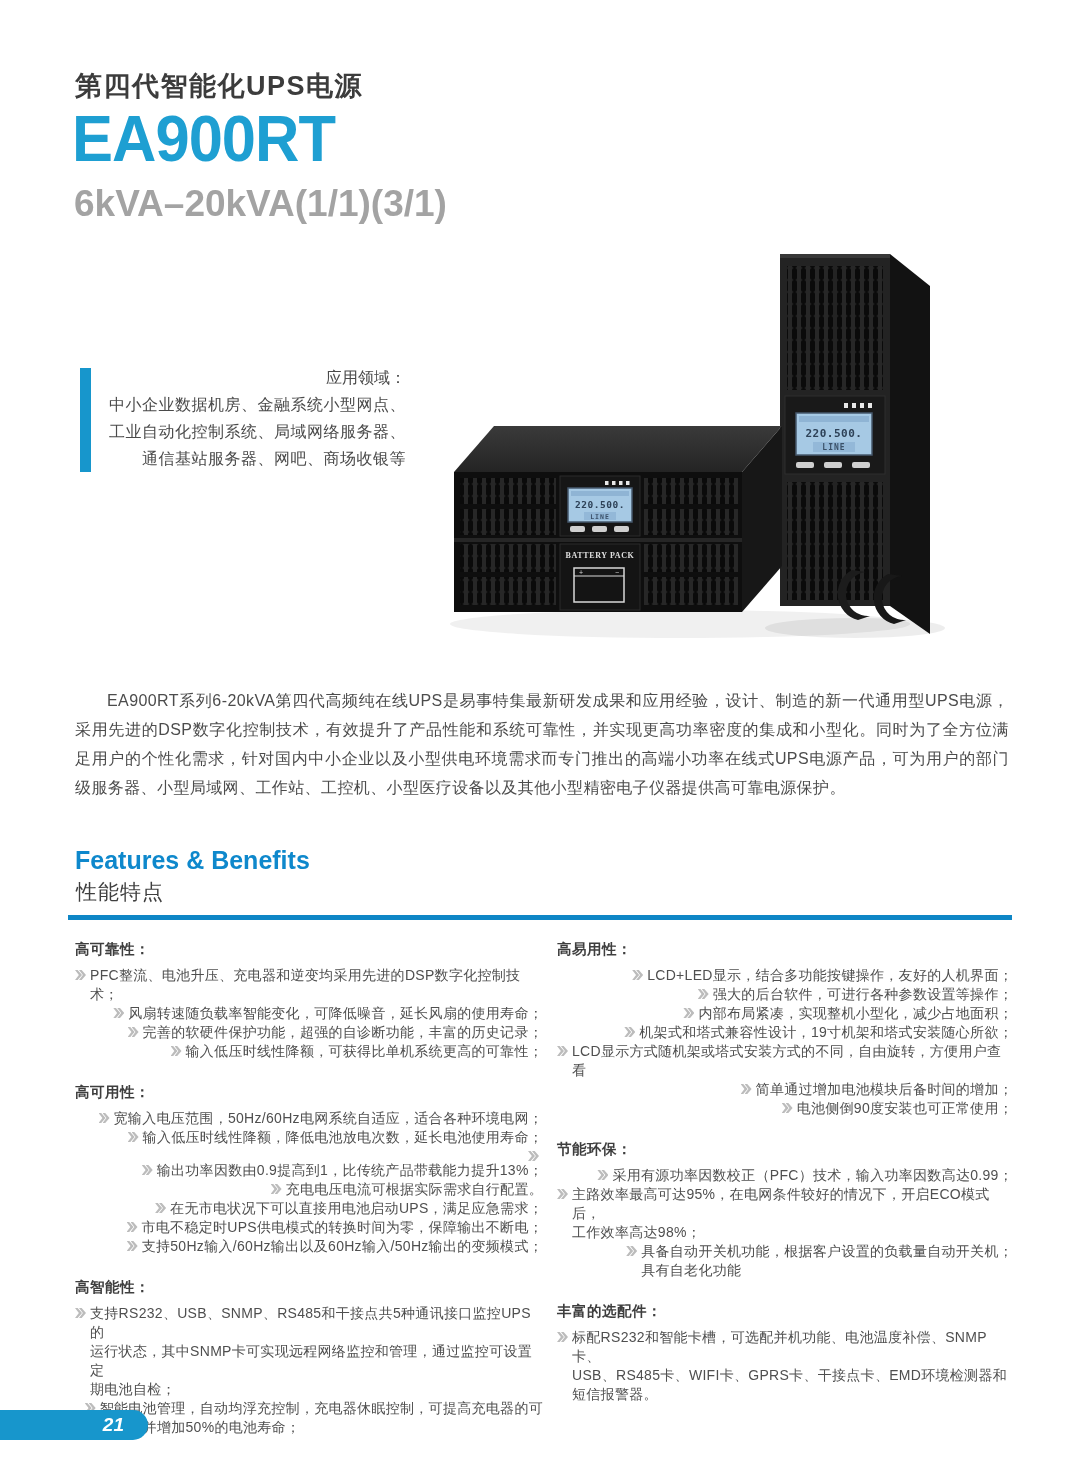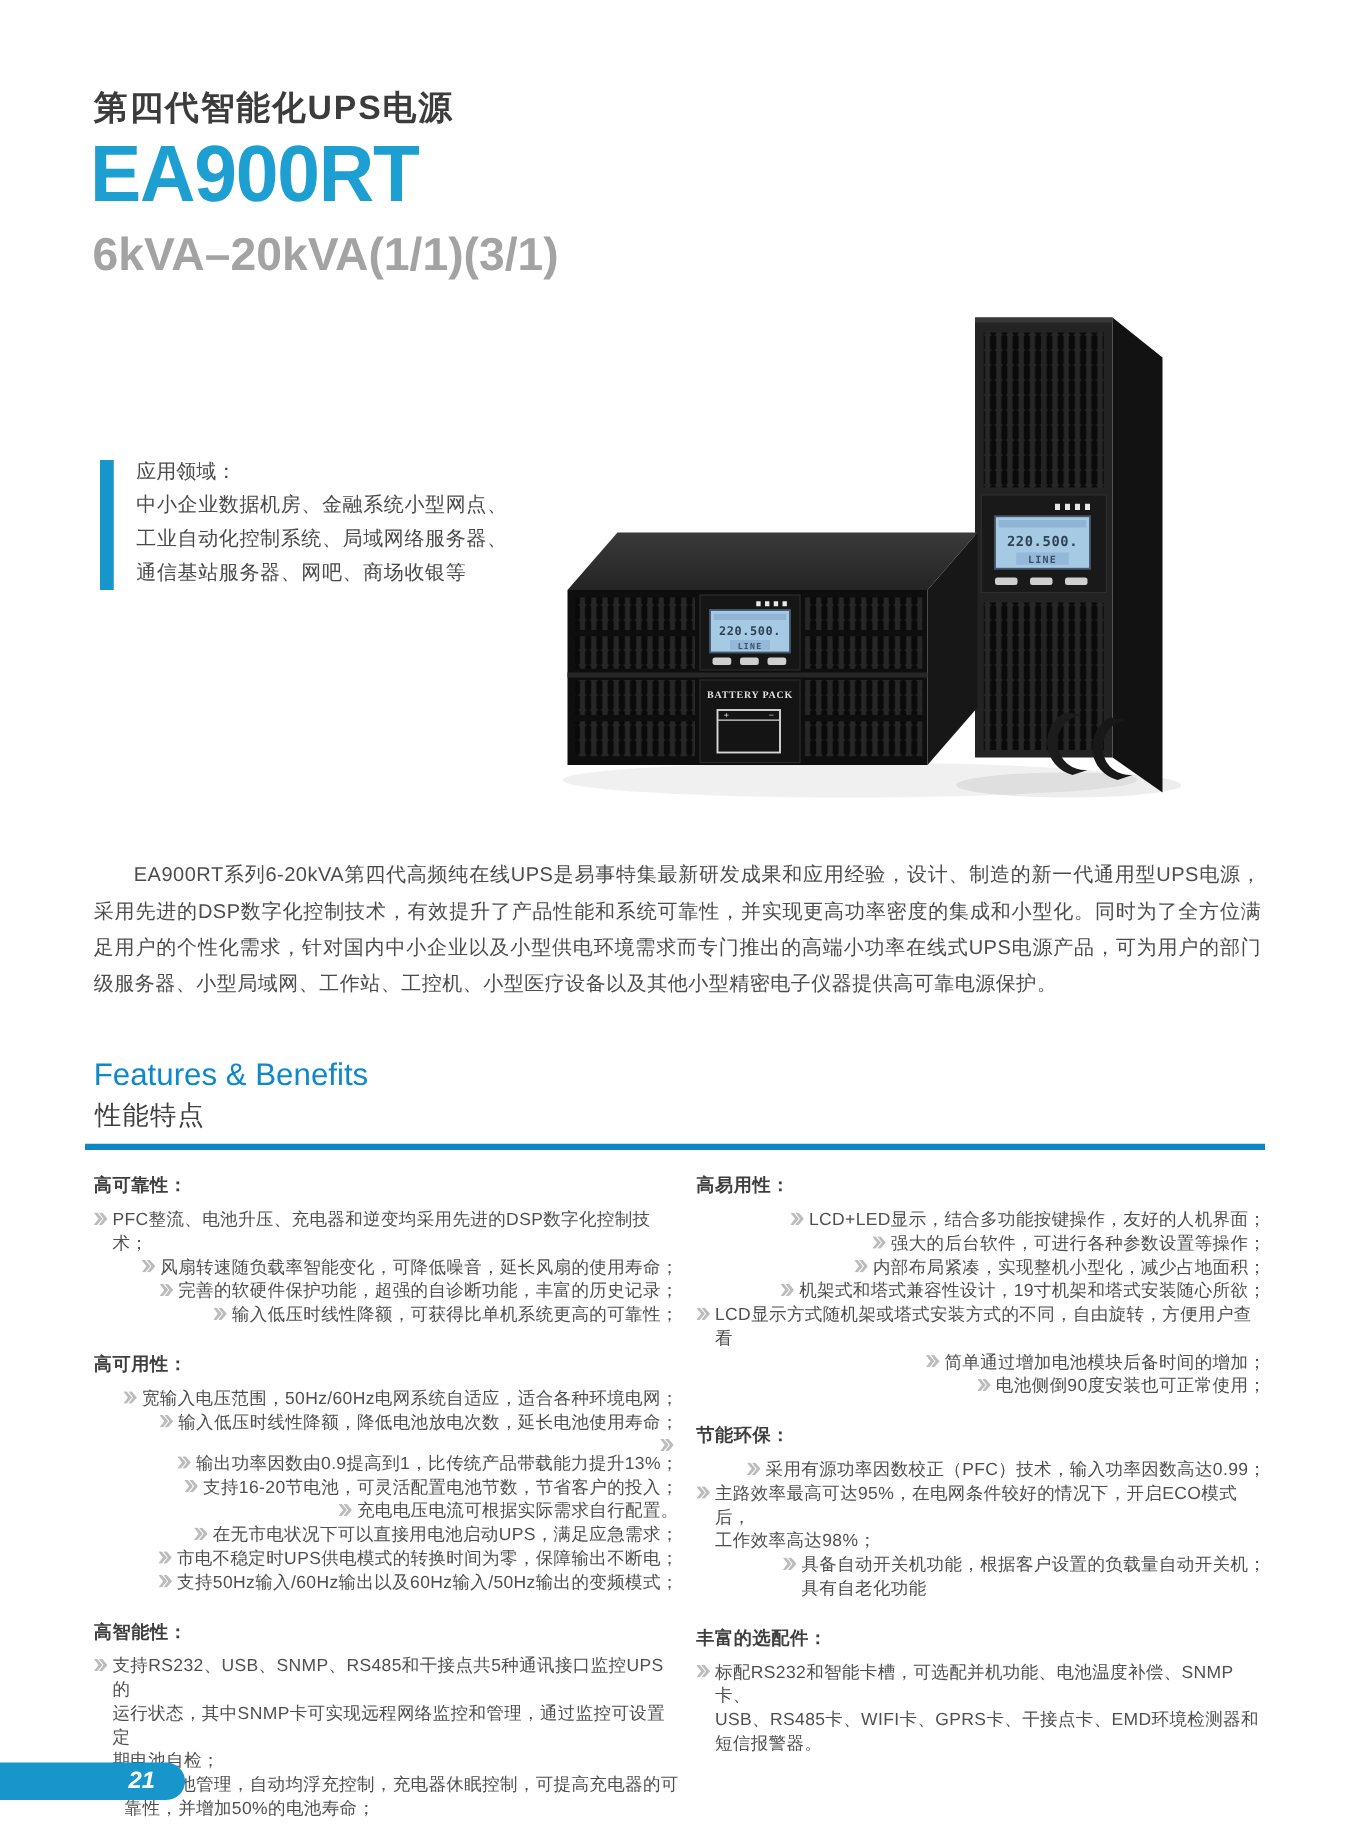--- a/index.html
+++ b/index.html
@@ -5,33 +5,33 @@
   * { margin:0; padding:0; box-sizing:border-box; }
   body { background:#e8e8e8; font-family:"Liberation Sans","DejaVu Sans",sans-serif; }
   .page { position:relative; width:1080px; height:1476px; background:#ffffff; overflow:hidden; margin:0 auto; }
 
   
   .tagline { position:absolute; left:75px; top:68px; font-size:27px; font-weight:bold; color:#3c3c3c; letter-spacing:1.5px; }
   .model   { position:absolute; left:72px; top:102px; font-size:64px; font-weight:bold; color:#1e9fd2; letter-spacing:-1px; transform:scaleX(0.96); transform-origin:left; }
   .range   { position:absolute; left:74px; top:183px; font-size:37px; font-weight:bold; color:#a3a3a3; letter-spacing:0px; }
 
   
-  .application { position:absolute; left:80px; top:364px; display:flex; }
+  .application { position:absolute; left:80px; top:364px; display:flex;text-align:right; }
   .app-bar  { width:11px; height:104px; background:#1796cc; margin-right:18px; margin-top:4px; }
   .app-title { font-size:16px; color:#4a4a4a; line-height:27px; }
   .app-line  { font-size:16px; color:#4a4a4a; line-height:27px; letter-spacing:0.5px; }
 
   
   .product { position:absolute; left:430px; top:232px; width:560px; height:415px; }
 
   
   .intro { position:absolute; left:75px; top:686px; width:934px; font-size:16px; line-height:29px; color:#4c4c4c; text-align:justify; text-indent:2em; letter-spacing:0.4px; }
 
   
-  .feat-en { position:absolute; left:75px; top:846px; font-size:25px; font-weight:normal; color:#0e88cc; }
+  .feat-en { position:absolute; left:75px; top:846px; font-size:25px; font-weight:bold; color:#0e88cc; }
   .feat-zh { position:absolute; left:76px; top:878px; font-size:21px; color:#3f3f3f; letter-spacing:1px; }
   .rule    { position:absolute; left:68px; top:915px; width:944px; height:5px; background:#0e86c6; }
 
   
   .feature-col { position:absolute; top:940px; }
   .feature-col.left  { left:75px;  width:468px; }
   .feature-col.right { left:557px; width:456px; }
   .feature-section { margin-bottom:22px; }
   .feature-heading { font-size:14.5px; font-weight:bold; color:#3e3e3e; line-height:18px; margin-bottom:8px; letter-spacing:0.5px; }
   .feature-item { display:flex; align-items:flex-start;justify-content:flex-end; }
@@ -212,24 +212,20 @@
         </div>
         <div class="feature-item">
           <span class="bullet"></span>
         </div>
         <div class="feature-item">
           <span class="bullet"></span>
           <span class="item-text">输出功率因数由0.9提高到1，比传统产品带载能力提升13%；</span>
         </div>
         <div class="feature-item">
           <span class="bullet"></span>
-          <span class="item-text">支持16-20节电池，可灵活配置电池节数，节省客户的投入；</span>
-        </div>
-        <div class="feature-item">
-          <span class="bullet"></span>
           <span class="item-text">充电电压电流可根据实际需求自行配置。</span>
         </div>
         <div class="feature-item">
           <span class="bullet"></span>
           <span class="item-text">在无市电状况下可以直接用电池启动UPS，满足应急需求；</span>
         </div>
         <div class="feature-item">
           <span class="bullet"></span>
           <span class="item-text">市电不稳定时UPS供电模式的转换时间为零，保障输出不断电；</span>
         </div>

